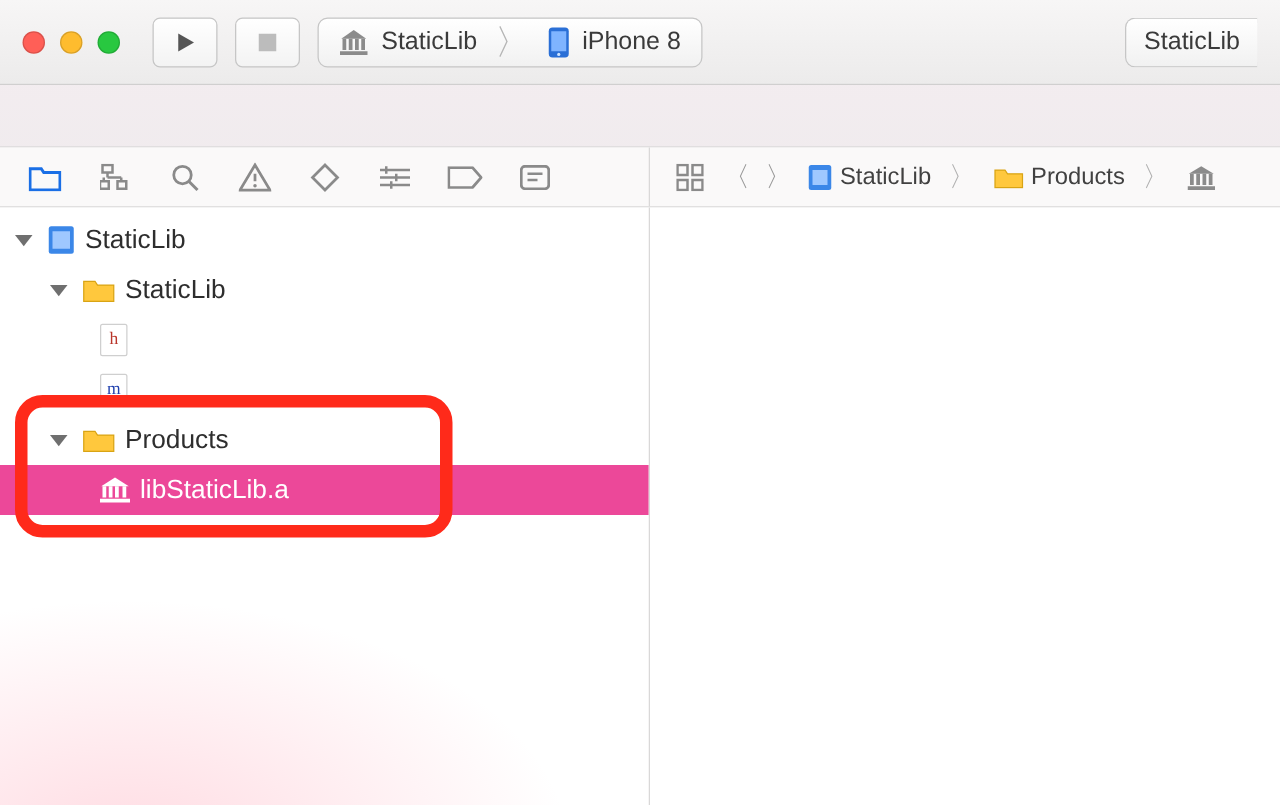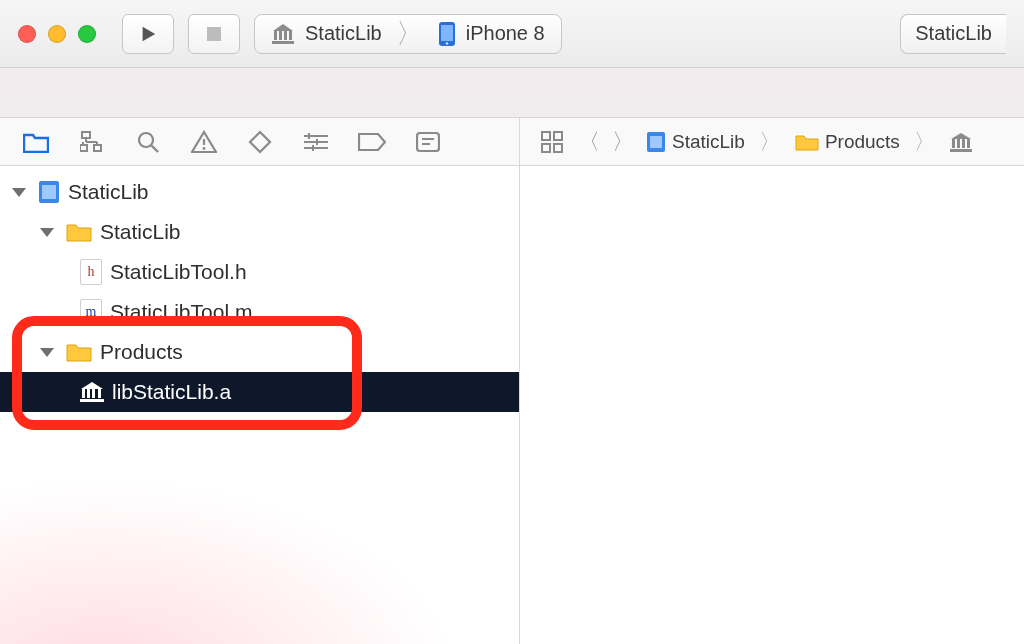--- a/index.html
+++ b/index.html
@@ -111,21 +111,21 @@
     border-right:7px solid transparent;
     border-top:9px solid #6f6f6f;
     margin-right:4px;
   }
   .folder-icon, .proj-icon, .file-icon, .bank-icon, .phone-icon, .bank-mini, .issues-icon {
     display:inline-flex; align-items:center; justify-content:center;
   }
   .folder-icon svg, .proj-icon svg, .bank-icon svg, .phone-icon svg, .bank-mini svg { display:block; }
 
   .row.selected {
-    background:#0f172a; color:#fff;
+    background:#ec4899; color:#fff;
   }
   .row.selected .bank-icon svg path,
   .row.selected .bank-icon svg rect { fill:#fff; }
 
   .indent-1 { padding-left: 40px; }
   .indent-2 { padding-left: 80px; }
 
   
   .highlight-box {
     position:absolute;
@@ -326,26 +326,24 @@
         <span class="folder-icon">
           <svg width="26" height="20" viewBox="0 0 26 20">
               <path d="M1 3h9l2 3h13v13H1z" fill="#ffc83d" stroke="#d9a414"></path>
             </svg>
         </span>
         <span>StaticLib</span>
       </div>
 
       <div class="row indent-2">
         <span class="file-letter h">h</span>
-        <span>StaticLibTool.h</span>
       </div>
 
       <div class="row indent-2">
         <span class="file-letter m">m</span>
-        <span>StaticLibTool.m</span>
       </div>
 
       <div class="row indent-1">
         <span class="disclosure"></span>
         <span class="folder-icon">
           <svg width="26" height="20" viewBox="0 0 26 20">
               <path d="M1 3h9l2 3h13v13H1z" fill="#ffc83d" stroke="#d9a414"></path>
             </svg>
         </span>
         <span>Products</span>

